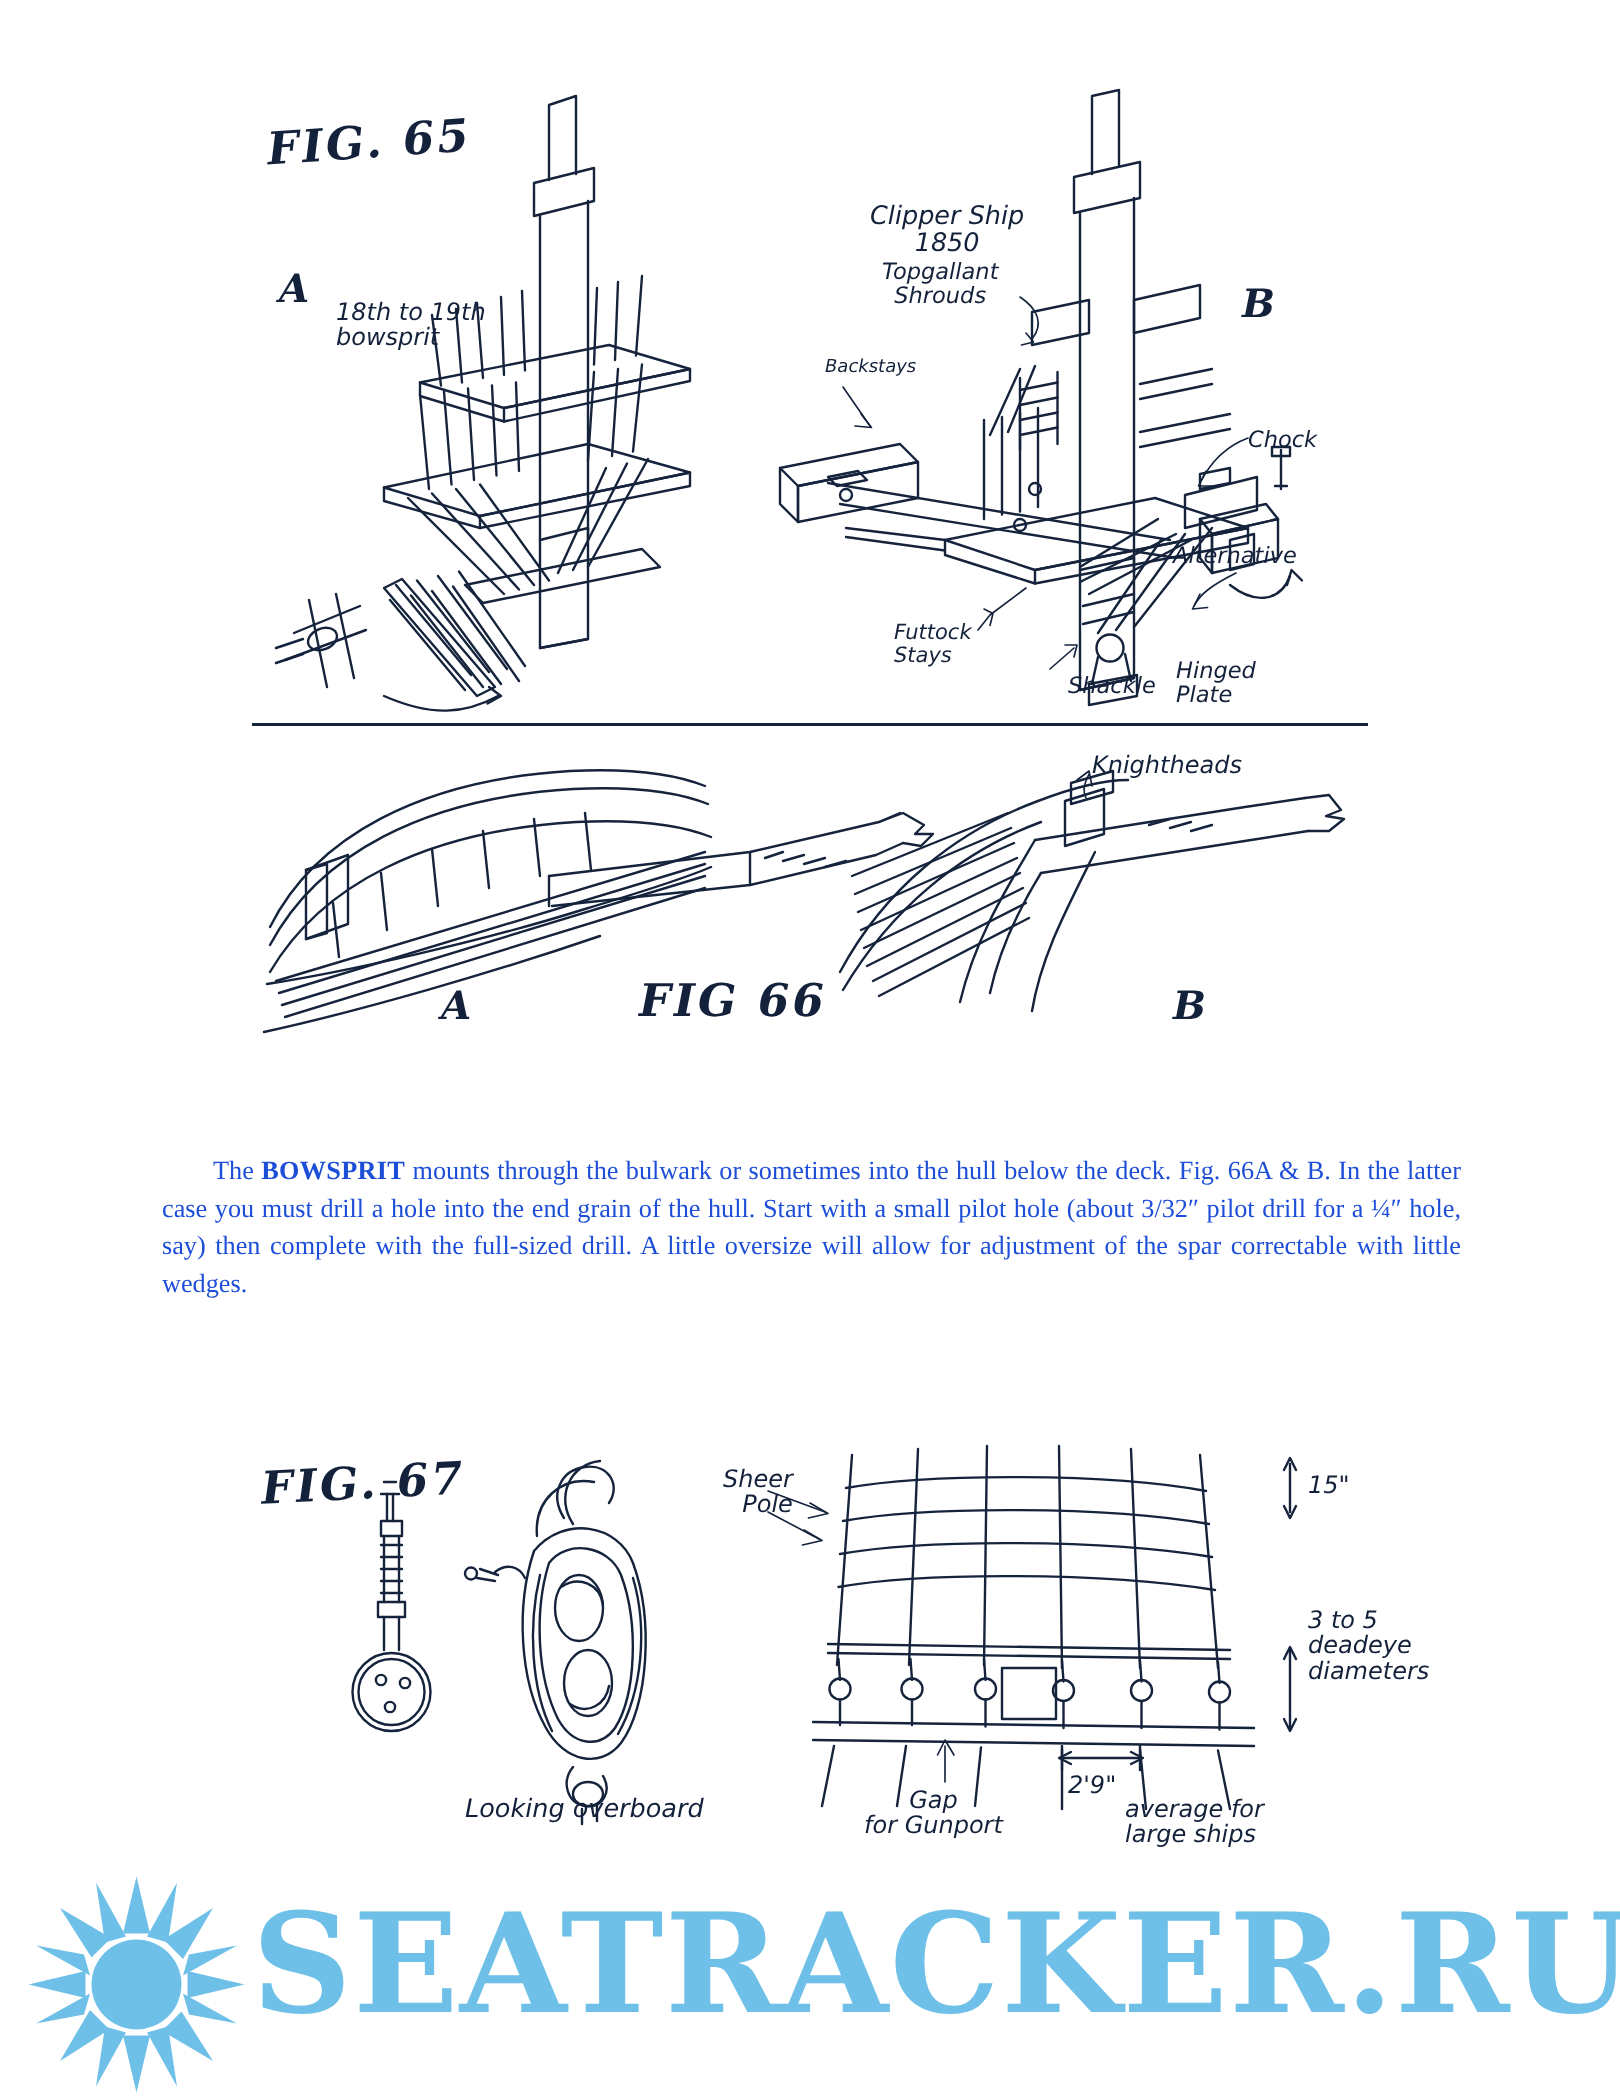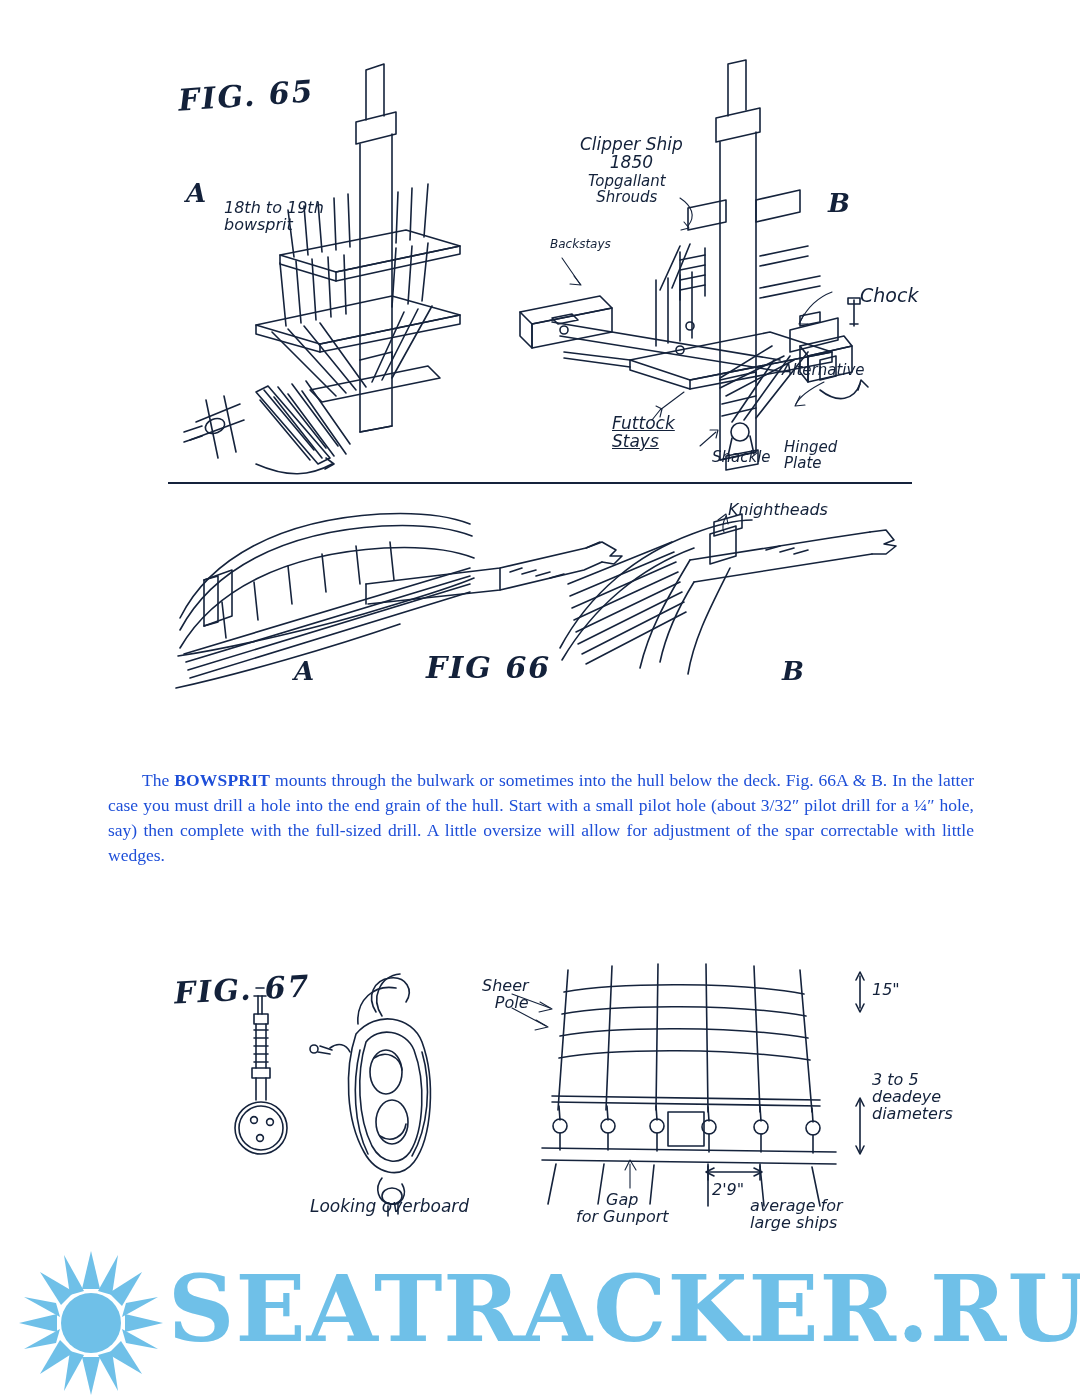--- a/index.html
+++ b/index.html
@@ -244,23 +244,23 @@
     <div class="ltr" style="left:26px; top:118px; font-size:26px;">A</div>
     <div class="ltr" style="left:668px; top:128px; font-size:26px;">B</div>
 
     <div class="hand" style="left:64px; top:140px; font-size:16px; white-space:pre-line;">18th to 19th
 bowsprit</div>
     <div class="hand" style="left:420px; top:64px; font-size:17px; text-align:center; white-space:pre-line;margin-top:12px;">Clipper Ship
 1850</div>
     <div class="hand" style="left:428px; top:114px; font-size:15px; text-align:center; white-space:pre-line;">Topgallant
 Shrouds</div>
     <div class="hand" style="left:390px; top:178px; font-size:12px;">Backstays</div>
-    <div class="hand" style="left:672px; top:226px; font-size:19px;margin-left:28px;">Chock</div>
+    <div class="hand" style="left:672px; top:226px; font-size:15px;">Chock</div>
     <div class="hand" style="left:622px; top:303px; font-size:15px;">Alternative</div>
-    <div class="hand" style="left:452px; top:355px; font-size:17px; white-space:pre-line;text-decoration:underline;">Futtock
+    <div class="hand" style="left:436px; top:355px; font-size:14px; white-space:pre-line;">Futtock
 Stays</div>
     <div class="hand" style="left:520px; top:390px; font-size:15px;margin-left:32px;">Shackle</div>
     <div class="hand" style="left:624px; top:380px; font-size:15px; white-space:pre-line;">Hinged
 Plate</div>
 
     <svg width="760" height="430" viewBox="0 0 760 430" style="position:absolute;left:0;top:0;">
       <g class="ink-thin">
         <path d="M520 138 C 532 146, 536 156, 528 166"></path>
         <path d="M524 162 L529 168 L521 170"></path>
         <path d="M402 198 L420 224"></path>

